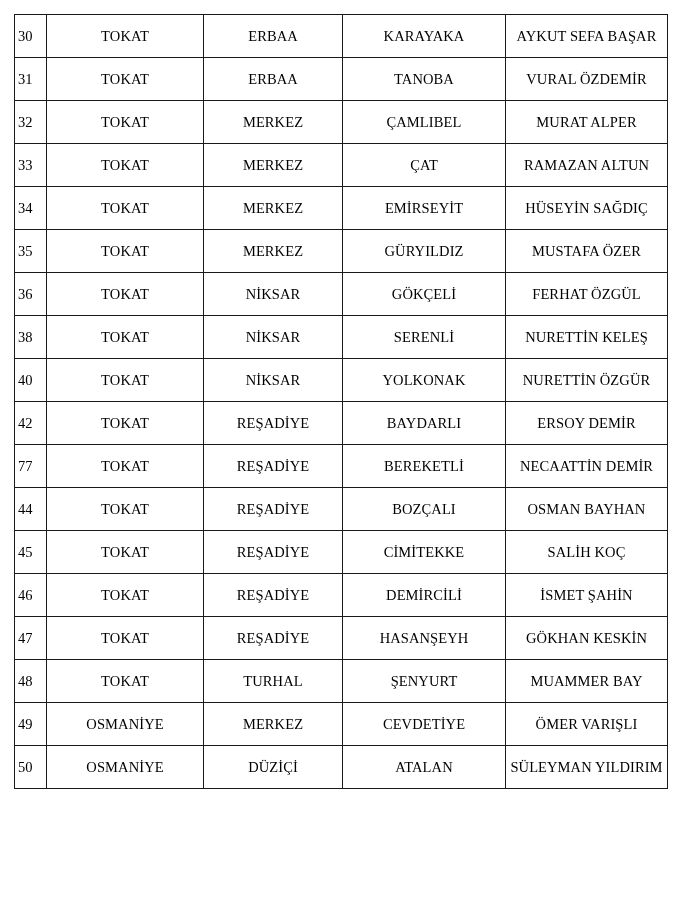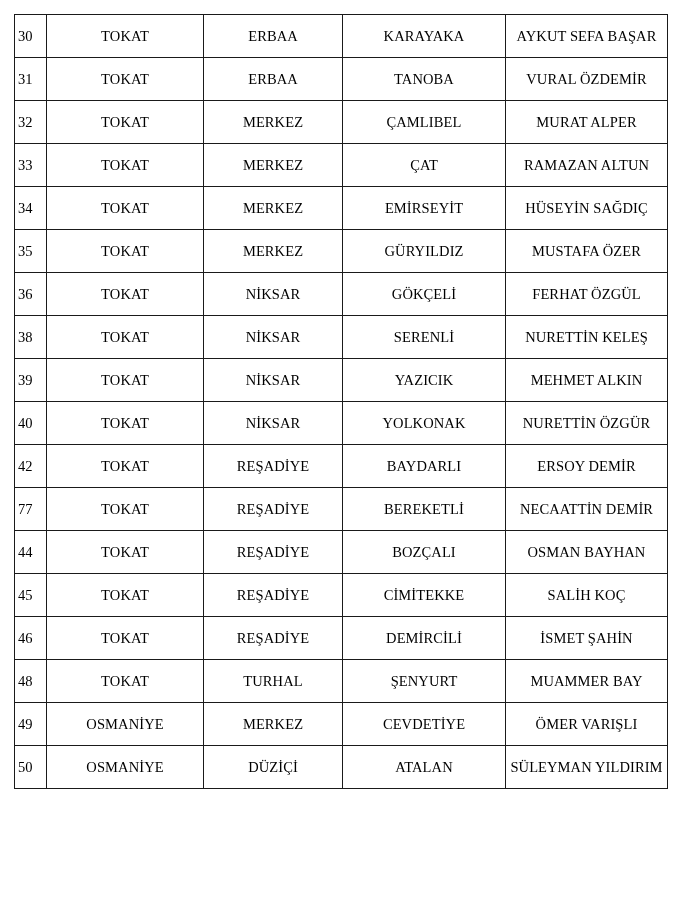--- a/index.html
+++ b/index.html
@@ -126,27 +126,20 @@
             <td class="cell-name">FERHAT ÖZGÜL</td>
           </tr>
           <tr>
             <td class="cell-no">38</td>
             <td class="cell-province">TOKAT</td>
             <td class="cell-district">NİKSAR</td>
             <td class="cell-village">SERENLİ</td>
             <td class="cell-name">NURETTİN KELEŞ</td>
           </tr>
           <tr>
-            <td class="cell-no">39</td>
-            <td class="cell-province">TOKAT</td>
-            <td class="cell-district">NİKSAR</td>
-            <td class="cell-village">YAZICIK</td>
-            <td class="cell-name">MEHMET ALKIN</td>
-          </tr>
-          <tr>
             <td class="cell-no">40</td>
             <td class="cell-province">TOKAT</td>
             <td class="cell-district">NİKSAR</td>
             <td class="cell-village">YOLKONAK</td>
             <td class="cell-name">NURETTİN ÖZGÜR</td>
           </tr>
           <tr>
             <td class="cell-no">42</td>
             <td class="cell-province">TOKAT</td>
             <td class="cell-district">REŞADİYE</td>
@@ -173,20 +166,27 @@
             <td class="cell-district">REŞADİYE</td>
             <td class="cell-village">CİMİTEKKE</td>
             <td class="cell-name">SALİH KOÇ</td>
           </tr>
           <tr>
             <td class="cell-no">46</td>
             <td class="cell-province">TOKAT</td>
             <td class="cell-district">REŞADİYE</td>
             <td class="cell-village">DEMİRCİLİ</td>
             <td class="cell-name">İSMET ŞAHİN</td>
+          </tr>
+          <tr>
+            <td class="cell-no">47</td>
+            <td class="cell-province">TOKAT</td>
+            <td class="cell-district">REŞADİYE</td>
+            <td class="cell-village">HASANŞEYH</td>
+            <td class="cell-name">GÖKHAN KESKİN</td>
           </tr>
           <tr>
             <td class="cell-no">48</td>
             <td class="cell-province">TOKAT</td>
             <td class="cell-district">TURHAL</td>
             <td class="cell-village">ŞENYURT</td>
             <td class="cell-name">MUAMMER BAY</td>
           </tr>
           <tr>
             <td class="cell-no">49</td>

